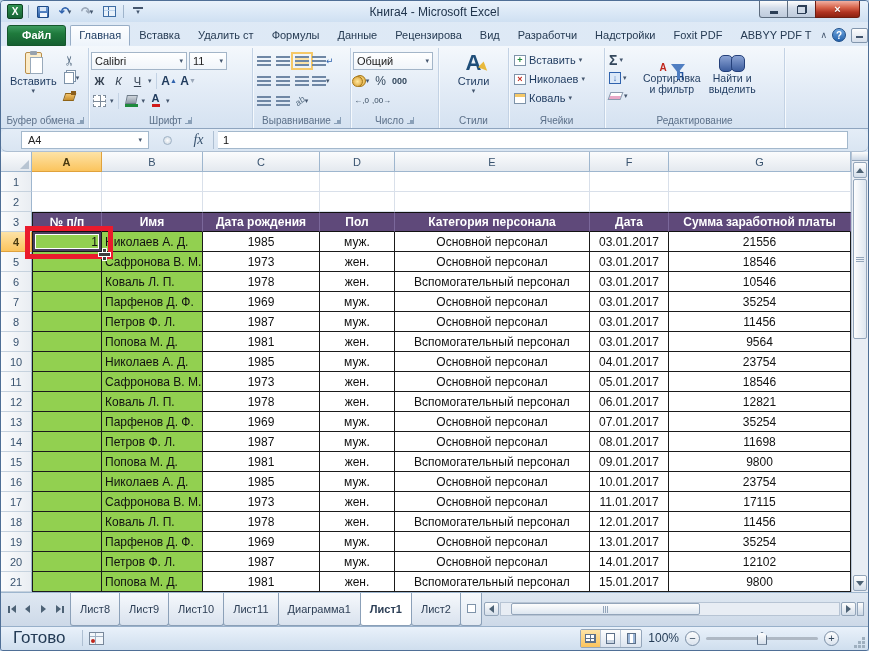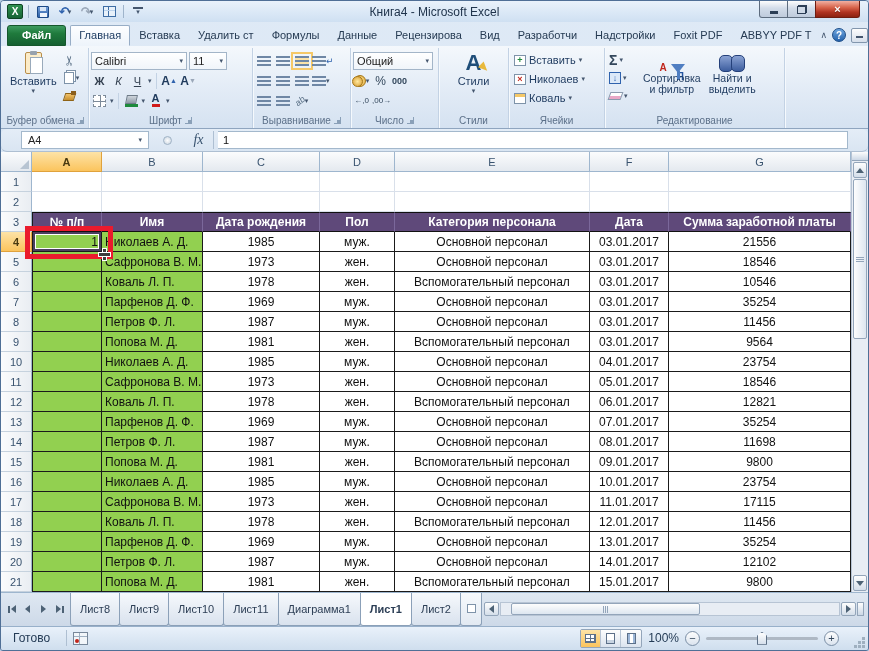--- a/index.html
+++ b/index.html
@@ -177,21 +177,21 @@
   .instab span{width:9px;height:9px;border:1px solid #7e93a9;background:#fff;display:block;}
   .hscroll{flex:1;display:flex;align-items:center;margin:1px 2px;}
   .hbtn{width:15px;height:14px;display:flex;align-items:center;justify-content:center;background:linear-gradient(#fdfdfd,#d4deea);border:1px solid #93a5ba;border-radius:2px;}
   .htrack{flex:1;height:14px;position:relative;background:#e8edf4;border:1px solid #b7c4d4;margin:0 1px;}
   .hthumb{position:absolute;top:0;bottom:0;left:3%;width:56%;background:linear-gradient(#fdfdfd,#dde6f0);border:1px solid #93a5ba;border-radius:2px;
           display:flex;align-items:center;justify-content:center;}
   .grip-v{width:6px;height:7px;background:repeating-linear-gradient(to right,#93a5ba 0 1px,transparent 1px 2px);}
   .hsplitter{width:7px;height:14px;background:linear-gradient(#fdfdfd,#ccd8e6);border:1px solid #93a5ba;margin:0 2px 0 1px;align-self:center;}
   
   .statusbar{height:26px;background:linear-gradient(#e9f1fa,#cfdeee);border-top:1px solid #98b0ca;display:flex;align-items:center;padding:0 6px;position:relative;}
-  .ready{font-size:12px;color:#243b55;padding:0 10px 0 6px;}
+  .ready{font-size:17px;color:#243b55;padding:0 10px 0 6px;}
   .ssep{width:1px;height:16px;background:#aebfd2;margin:0 6px;}
   .macro-ic{width:15px;height:13px;border:1px solid #77879a;background:
      linear-gradient(#9fb0c2,#9fb0c2) 0 3px/100% 1px no-repeat,
      linear-gradient(#9fb0c2,#9fb0c2) 5px 0/1px 100% no-repeat,#f2f6fa;position:relative;}
   .macro-ic:after{content:"";position:absolute;left:1px;bottom:1px;width:4px;height:4px;border-radius:50%;background:#c0261c;}
   .sright{margin-left:auto;display:flex;align-items:center;gap:6px;}
   .viewbtns{display:flex;border:1px solid #93a5ba;border-radius:2px;background:linear-gradient(#fdfdfd,#dbe4ef);}
   .vb{width:20px;height:17px;display:flex;align-items:center;justify-content:center;border-right:1px solid #b7c4d4;}
   .vb:last-child{border-right:none;}
   .vb.sel{background:linear-gradient(#fde3a7,#fbc45d);}

